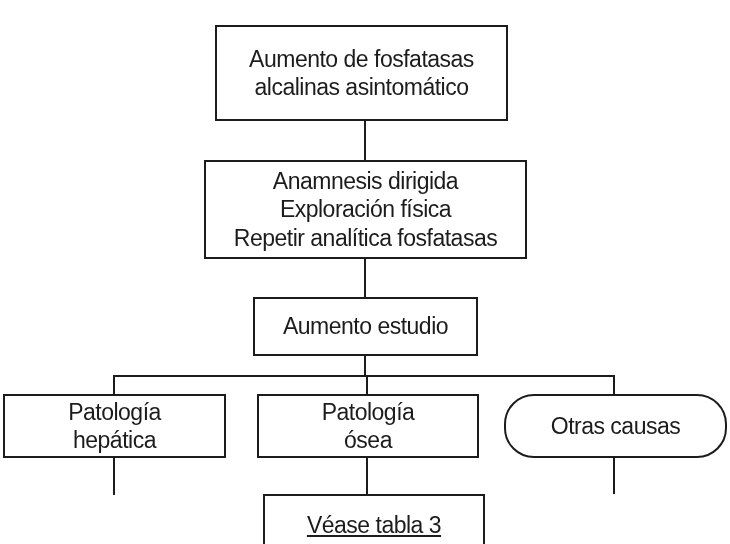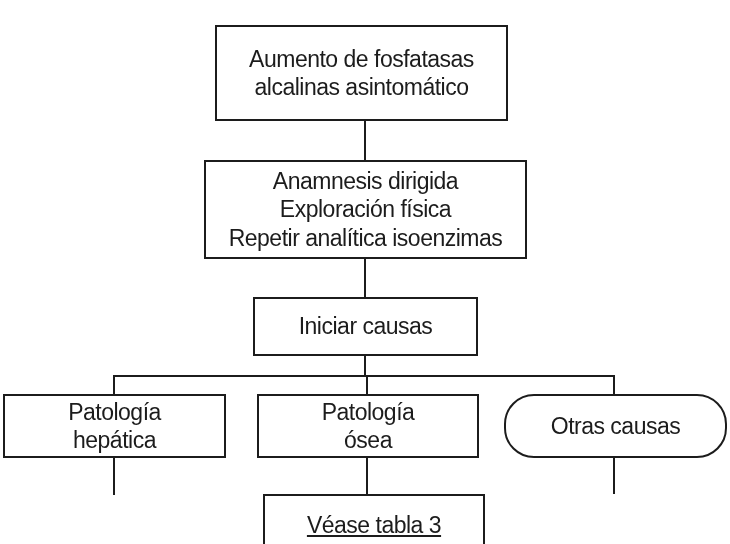--- a/index.html
+++ b/index.html
@@ -72,22 +72,22 @@
   <div class="line" id="conn-branch-bone"></div>
   <div class="line" id="conn-branch-other"></div>
   <div class="line" id="conn-hepatic-table2"></div>
   <div class="line" id="conn-bone-table3"></div>
   <div class="line" id="conn-other-tables46"></div>
 
   <div class="node" id="node-root">Aumento de fosfatasas
 alcalinas asintomático</div>
   <div class="node" id="node-workup">Anamnesis dirigida
 Exploración física
-Repetir analítica isoenzimas</div>
-  <div class="node" id="node-start">Iniciar causas</div>
+Repetir analítica fosfatasas</div>
+  <div class="node" id="node-start">Aumento estudio</div>
   <div class="node" id="node-hepatic">Patología
 hepática</div>
   <div class="node" id="node-bone">Patología
 ósea</div>
   <div class="node" id="node-other">Otras causas</div>
   <div class="node" id="node-table3">Véase tabla 3</div>
 
 </div>
 
 </body></html>

